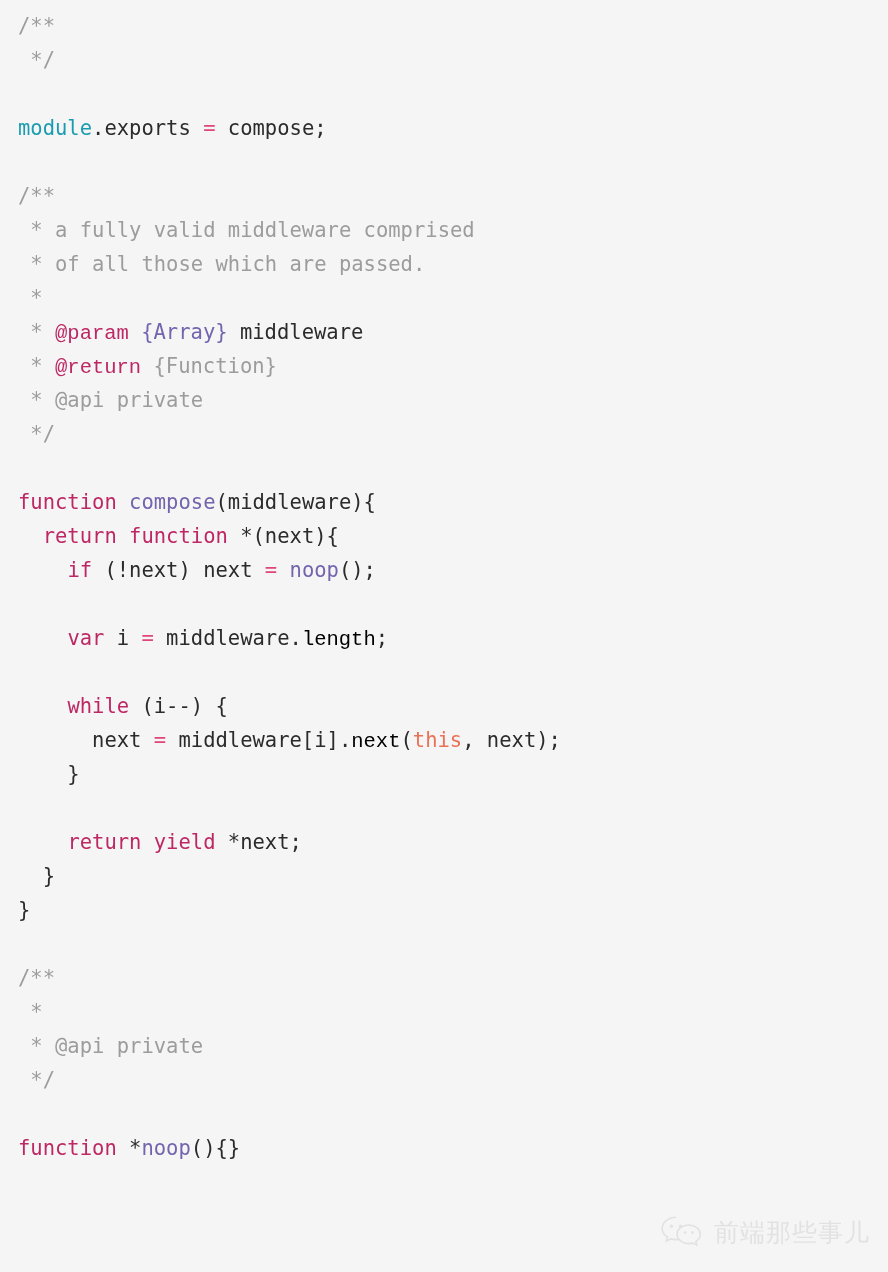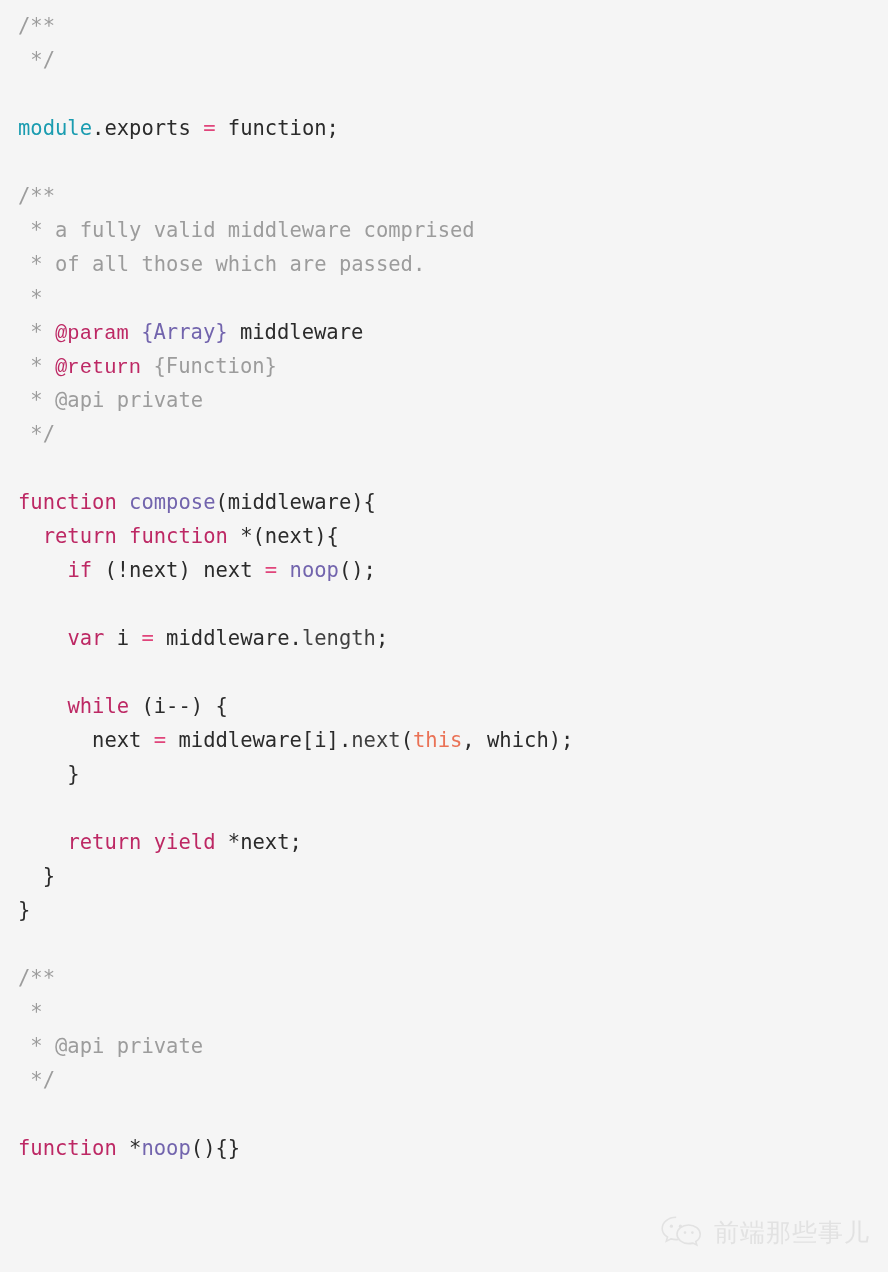--- a/index.html
+++ b/index.html
@@ -32,21 +32,21 @@
     color: #2b2b2b;
   }
 
   .code-line .tok { white-space: pre; }
 
   
   .t-comment  { color: #9c9c9c; }
   .t-keyword  { color: #bd2864; }
   .t-operator { color: #e0457b; }
   .t-function { color: #7264ad; }
-  .t-property { color: #404040; }
+  .t-property { color: #000000; font-family: Liberation Mono, monospace; }
   .t-builtin  { color: #1a9cb0; }
   .t-this     { color: #ea7256; }
   .t-type     { color: #7264ad; }
   .t-tag      { color: #bd2864; font-family: Liberation Mono, monospace; }
   .t-plain    { color: #2b2b2b; }
 
   
   #watermark {
     position: absolute;
     right: 18px;
@@ -72,39 +72,39 @@
   }
 </style>
 </head>
 <body>
 
 <div id="code-surface">
   <div id="code-block">
       <div class="code-line"><span class="tok t-comment">/**</span></div>
       <div class="code-line"><span class="tok t-comment"> */</span></div>
       <div class="code-line"><span class="tok t-plain"></span></div>
-      <div class="code-line"><span class="tok t-builtin">module</span><span class="tok t-plain">.exports </span><span class="tok t-operator">=</span><span class="tok t-plain"> function;</span></div>
+      <div class="code-line"><span class="tok t-builtin">module</span><span class="tok t-plain">.exports </span><span class="tok t-operator">=</span><span class="tok t-plain"> compose;</span></div>
       <div class="code-line"><span class="tok t-plain"></span></div>
       <div class="code-line"><span class="tok t-comment">/**</span></div>
       <div class="code-line"><span class="tok t-comment"> * a fully valid middleware comprised</span></div>
       <div class="code-line"><span class="tok t-comment"> * of all those which are passed.</span></div>
       <div class="code-line"><span class="tok t-comment"> *</span></div>
       <div class="code-line"><span class="tok t-comment"> * </span><span class="tok t-tag">@param</span><span class="tok t-comment"> </span><span class="tok t-type">{Array}</span><span class="tok t-plain"> middleware</span></div>
       <div class="code-line"><span class="tok t-comment"> * </span><span class="tok t-tag">@return</span><span class="tok t-comment"> {Function}</span></div>
       <div class="code-line"><span class="tok t-comment"> * @api private</span></div>
       <div class="code-line"><span class="tok t-comment"> */</span></div>
       <div class="code-line"><span class="tok t-plain"></span></div>
       <div class="code-line"><span class="tok t-keyword">function</span><span class="tok t-plain"> </span><span class="tok t-function">compose</span><span class="tok t-plain">(middleware){</span></div>
       <div class="code-line"><span class="tok t-plain">  </span><span class="tok t-keyword">return</span><span class="tok t-plain"> </span><span class="tok t-keyword">function</span><span class="tok t-plain"> *(next){</span></div>
       <div class="code-line"><span class="tok t-plain">    </span><span class="tok t-keyword">if</span><span class="tok t-plain"> (!next) next </span><span class="tok t-operator">=</span><span class="tok t-plain"> </span><span class="tok t-function">noop</span><span class="tok t-plain">();</span></div>
       <div class="code-line"><span class="tok t-plain"></span></div>
       <div class="code-line"><span class="tok t-plain">    </span><span class="tok t-keyword">var</span><span class="tok t-plain"> i </span><span class="tok t-operator">=</span><span class="tok t-plain"> middleware.</span><span class="tok t-property">length</span><span class="tok t-plain">;</span></div>
       <div class="code-line"><span class="tok t-plain"></span></div>
       <div class="code-line"><span class="tok t-plain">    </span><span class="tok t-keyword">while</span><span class="tok t-plain"> (i--) {</span></div>
-      <div class="code-line"><span class="tok t-plain">      next </span><span class="tok t-operator">=</span><span class="tok t-plain"> middleware[i].</span><span class="tok t-property">next</span><span class="tok t-plain">(</span><span class="tok t-this">this</span><span class="tok t-plain">, which);</span></div>
+      <div class="code-line"><span class="tok t-plain">      next </span><span class="tok t-operator">=</span><span class="tok t-plain"> middleware[i].</span><span class="tok t-property">next</span><span class="tok t-plain">(</span><span class="tok t-this">this</span><span class="tok t-plain">, next);</span></div>
       <div class="code-line"><span class="tok t-plain">    }</span></div>
       <div class="code-line"><span class="tok t-plain"></span></div>
       <div class="code-line"><span class="tok t-plain">    </span><span class="tok t-keyword">return</span><span class="tok t-plain"> </span><span class="tok t-keyword">yield</span><span class="tok t-plain"> *next;</span></div>
       <div class="code-line"><span class="tok t-plain">  }</span></div>
       <div class="code-line"><span class="tok t-plain">}</span></div>
       <div class="code-line"><span class="tok t-plain"></span></div>
       <div class="code-line"><span class="tok t-comment">/**</span></div>
       <div class="code-line"><span class="tok t-comment"> *</span></div>
       <div class="code-line"><span class="tok t-comment"> * @api private</span></div>
       <div class="code-line"><span class="tok t-comment"> */</span></div>

